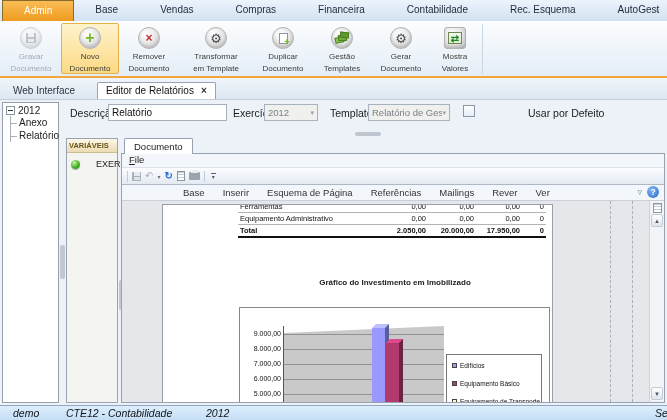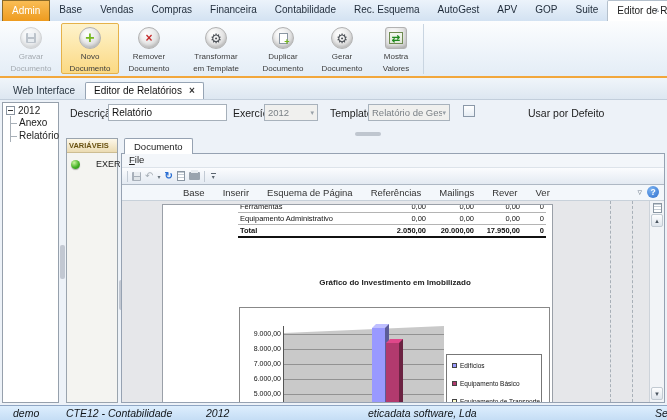--- a/index.html
+++ b/index.html
@@ -3,21 +3,21 @@
 <meta charset="utf-8">
 <style>
   html,body{margin:0;padding:0;background:#9aa4ae;}
   *{box-sizing:border-box;}
   #app{position:relative;width:667px;height:420px;background:#edf2f8;overflow:hidden;
        font-family:"Liberation Sans",sans-serif;color:#222;}
 
   
   .tabbar{position:absolute;left:0;top:0;width:667px;height:21px;
           background:linear-gradient(#ecf3fb,#d3e2f2);display:flex;align-items:stretch;padding-left:2px;}
-  .mtab{font-size:10px;color:#1e2a38;padding:4px 9px 3px;white-space:nowrap;cursor:default;}
+  .mtab{font-size:10px;color:#1e2a38;padding:4px 21px 3px;white-space:nowrap;cursor:default;}
   .mtab.admin{background:linear-gradient(#f9bd55,#ee9b1f);border:1px solid #8a6a28;border-bottom:none;color:#fff;}
   .mtab.selected{background:#fff;border:1px solid #b4c0cc;border-bottom:none;border-radius:2px 2px 0 0;color:#222;}
   .tabbar-chevron{position:absolute;right:8px;top:5px;font-size:8px;color:#6a7684;}
 
   
   .ribbon{position:absolute;left:0;top:21px;width:667px;height:57px;
           background:linear-gradient(#fcfdfe,#eef4fa 55%,#e4edf6);
           border-bottom:2px solid #f2a73c;display:flex;padding:2px 2px 0;gap:1px;}
   .rbtn{width:58px;display:flex;flex-direction:column;align-items:center;padding-top:3px;
         border:1px solid transparent;border-radius:2px;height:51px;}
@@ -45,21 +45,21 @@
   .i-cards i{position:absolute;width:9px;height:6px;background:#6fae3c;border:1px solid #4c7f25;}
   .i-cards i:nth-child(1){left:0;top:5px;transform:rotate(-12deg);background:#8cc75a;}
   .i-cards i:nth-child(2){left:3px;top:3px;transform:rotate(-4deg);}
   .i-cards i:nth-child(3){left:5px;top:0;transform:rotate(6deg);background:#5d9a2e;}
   .i-panel{width:14px;height:12px;background:linear-gradient(#f4f8f0,#dfe8d8);border:1px solid #6e8a50;
            display:flex;align-items:center;justify-content:center;}
 
   
   .doctabs{position:absolute;left:0;top:78px;width:667px;height:22px;
            background:linear-gradient(#f0f5fa,#dde7f1);border-bottom:1px solid #c2cedb;
-           display:flex;align-items:flex-end;padding-left:5px;gap:2px;}
+           display:flex;align-items:flex-end;padding-left:5px;gap:14px;}
   .dtab{font-size:10px;color:#2a3642;padding:2px 8px 3px;}
   .dtab.selected{background:#fff;border:1px solid #96a4b4;border-bottom:none;border-radius:2px 2px 0 0;
                  display:flex;gap:7px;align-items:center;color:#111;}
   .dtab .close{font-weight:bold;font-size:10px;color:#333;line-height:10px;}
 
   
   .treepanel{position:absolute;left:2px;top:102px;width:57px;height:301px;background:#fff;
              border:1px solid #96a0ac;font-size:10px;color:#222;padding:2px 0 0 3px;}
   .tr-root{display:flex;align-items:center;gap:3px;}
   .tbox{width:9px;height:9px;border:1px solid #8a94a0;background:#fff;position:relative;flex:none;}
@@ -218,20 +218,31 @@
       <span class="lbl">em Template</span>
     </div>
     <div class="rbtn">
       <span class="circ">
         <span class="i-pagePlus">
             <span>+</span>
           </span>
       </span>
       <span class="lbl">Duplicar</span>
       <span class="lbl">Documento</span>
+    </div>
+    <div class="rbtn">
+      <span class="circ">
+        <span class="i-cards">
+            <i></i>
+            <i></i>
+            <i></i>
+          </span>
+      </span>
+      <span class="lbl">Gestão</span>
+      <span class="lbl">Templates</span>
     </div>
     <div class="rbtn">
       <span class="circ">
           <span class="g-gear">⚙</span>
         </span>
       <span class="lbl">Gerar</span>
       <span class="lbl">Documento</span>
     </div>
     <div class="rbtn narrow">
       <span class="circ" style="border-radius:3px;">
@@ -400,16 +411,15 @@
         <div class="vs-btn">▲</div>
         <div class="vs-btn vs-down">▼</div>
       </div>
     </div>
   </div>
 
   <div class="statusbar">
     <span class="s0">demo</span>
     <span class="s1">CTE12 - Contabilidade</span>
     <span class="s2">2012</span>
-    <span class="s3">eticadata software, Lda</span>
     <span class="s4">Se</span>
   </div>
 </div>
 
 </body></html>

